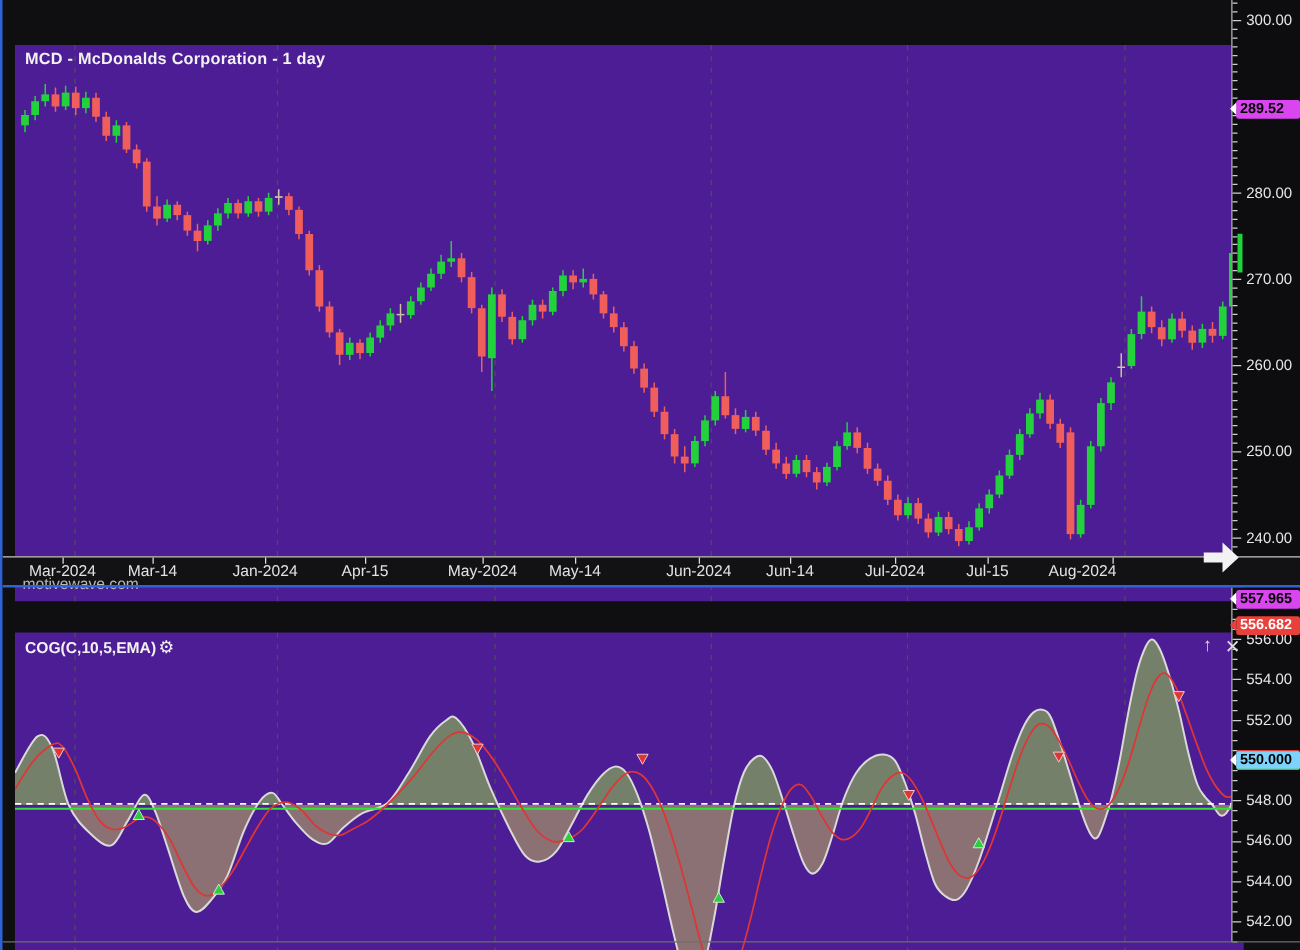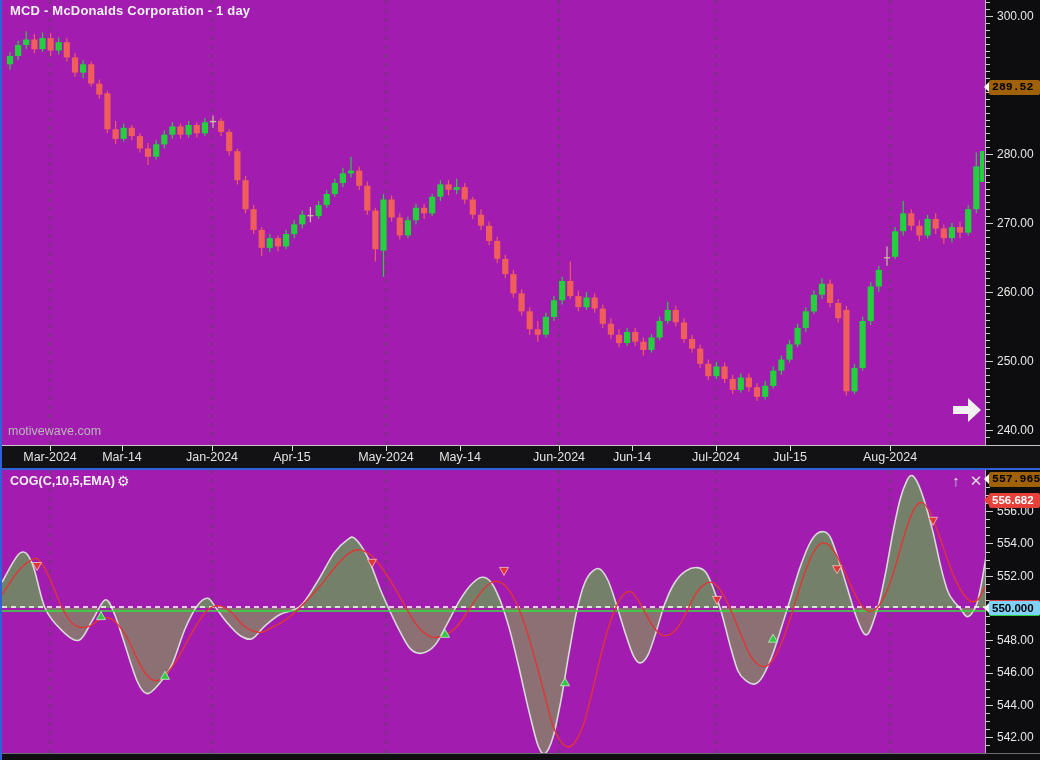--- a/index.html
+++ b/index.html
@@ -3,21 +3,21 @@
 <meta charset="utf-8">
 <style>
   html,body{margin:0;padding:0;background:#000;}
   #window{
     position:relative;width:1040px;height:760px;overflow:hidden;
     background:#0f0f11;
     border-left:2px solid #2f62d8;box-sizing:border-box;
     font-family:"Liberation Sans","DejaVu Sans",sans-serif;
     -webkit-font-smoothing:antialiased;
   }
-  .panel{position:absolute;left:0;background:#a21caf;}
+  .panel{position:absolute;left:10px;background:#4c1d95;margin-top:36px;}
   #price-panel{top:0;width:983px;height:445px;}
   #chart-title{
     position:absolute;top:3px;left:8px;color:#f2f2f2;font-size:13px;font-weight:bold;
     letter-spacing:.2px;z-index:5;white-space:nowrap;
   }
   #watermark{position:absolute;left:6px;top:424px;color:#b9b9b9;font-size:12.5px;z-index:5;}
   #jump-btn{position:absolute;left:948px;top:394px;width:34px;height:34px;cursor:pointer;z-index:6;background:transparent;border:0;padding:0;}
   svg{display:block;}
   
   .vaxis{position:absolute;left:983px;width:57px;background:#0d0d0f;}
@@ -39,21 +39,21 @@
   #bottom-frame{position:absolute;top:753px;left:0;width:1040px;height:1px;background:#6d6d6d;}
   
   .tag{
     position:absolute;left:3px;min-width:46px;height:14px;padding:0 2px 1px 3px;
     font-size:11.5px;font-weight:bold;line-height:14px;border-radius:2px;z-index:9;white-space:nowrap;
   }
   .tag:before{
     content:"";position:absolute;left:-5px;top:2px;width:0;height:0;
     border-top:5px solid transparent;border-bottom:5px solid transparent;border-right:5px solid #fff;
   }
-  .tag.white{background:#a16207;color:#000;font-family:Liberation Mono, monospace;}
+  .tag.white{background:#d946ef;color:#000;}
   .tag.red{background:#e8403a;color:#fff;}
   .tag.red:before{border-right-color:#e8403a;}
   .tag.zero{background:#7dd3fc;color:#000;border-top:1.5px solid #d84040;border-bottom:1.5px solid #2ecc40;height:13px;}
   #last-bar-strip{position:absolute;left:978px;top:151px;width:4px;height:31px;background:#22cf3c;z-index:4;}
 </style>
 </head>
 <body>
 
 <div id="window">
 
@@ -411,21 +411,21 @@
       <div class="tlabel" style="left: 458px;">May-14</div>
       <div class="ttick" style="left: 557px;"></div>
       <div class="tlabel" style="left: 557px;">Jun-2024</div>
       <div class="ttick" style="left: 630px;"></div>
       <div class="tlabel" style="left: 630px;">Jun-14</div>
       <div class="ttick" style="left: 714px;"></div>
       <div class="tlabel" style="left: 714px;">Jul-2024</div>
       <div class="ttick" style="left: 788px;"></div>
       <div class="tlabel" style="left: 788px;">Jul-15</div>
       <div class="ttick" style="left: 888px;"></div>
-      <div class="tlabel" style="left: 888px;">Aug-2024</div>
+      <div class="tlabel" style="left: 864px;">Aug-2024</div>
     </div>
 
   <div id="panel-divider"></div>
 
   <div class="panel" id="cog-panel">
     <div id="cog-label">
       <span>COG(C,10,5,EMA)</span>
         <span class="glyph">⚙</span>
     </div>
     <div id="cog-buttons">

